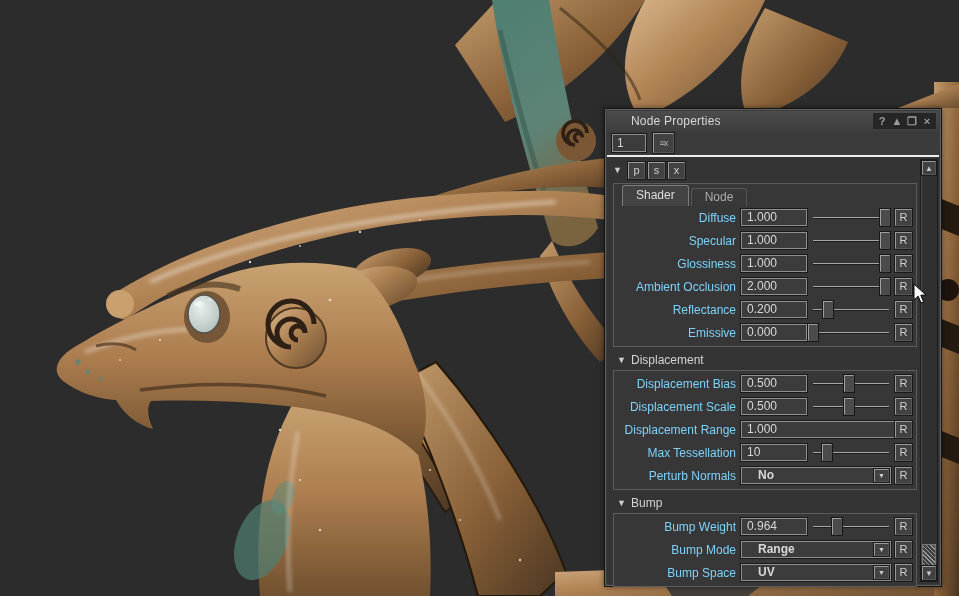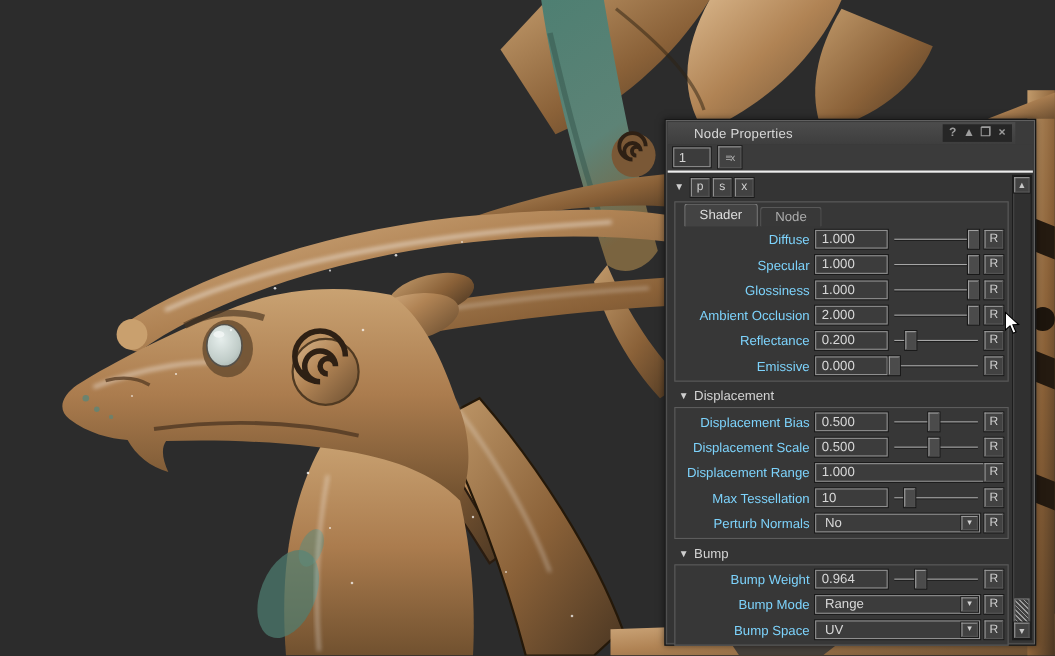--- a/index.html
+++ b/index.html
@@ -3,21 +3,21 @@
 <meta charset="utf-8">
 <style>
   html,body{margin:0;padding:0;background:#2c2c2c;width:959px;height:596px;overflow:hidden;
     font-family:"Liberation Sans",sans-serif;}
   #stage{position:relative;width:959px;height:596px;}
   #scene{position:absolute;left:0;top:0;}
   
   .panel{position:absolute;left:604px;top:108px;width:338px;height:479px;background:#3b3b3b;
     border:1px solid #141414;box-shadow:inset 0 0 0 1px #606060, 0 0 6px rgba(0,0,0,.5);
     font-size:12px;color:#cfcfcf;box-sizing:border-box;}
-  .titlebar{position:absolute;left:2px;top:2px;right:18px;height:20px;
+  .titlebar{position:absolute;left:2px;top:2px;right:2px;height:20px;
     background:linear-gradient(#4c4c4c,#3e3e3e);display:flex;align-items:center;}
   .title{margin-left:24px;color:#d8d8d8;letter-spacing:.2px;}
   .win-icons{margin-left:auto;margin-right:3px;display:flex;gap:1px;background:#262626;padding:1px 2px;}
   .win-icon{width:14px;height:14px;line-height:14px;text-align:center;color:#9d9d9d;
     font-weight:bold;font-size:11px;cursor:default;}
   .toolrow{position:absolute;left:2px;top:22px;right:2px;height:24px;background:#3b3b3b;}
   .sunken{background:#3c3c3c;border:1px solid #8f8f8f;box-shadow:0 0 0 1px #1a1a1a;box-sizing:border-box;}
   .raised{background:#424242;border:1px solid;border-color:#9a9a9a #565656 #565656 #9a9a9a;
     box-shadow:0 0 0 1px #1a1a1a;box-sizing:border-box;color:#cfcfcf;}
   .sel-field{position:absolute;left:5px;top:3px;width:34px;height:18px;line-height:16px;padding-left:4px;color:#d4d4d4;}
@@ -40,21 +40,21 @@
   .prow{display:flex;align-items:center;height:23px;padding:0 4px 0 2px;}
   .plabel{width:120px;text-align:right;padding-right:5px;color:#7dd3fc;white-space:nowrap;}
   .pfield{width:66px;height:17px;line-height:15px;padding-left:5px;color:#d8d8d8;overflow:hidden;}
   .pfield.wide{width:154px;}
   .pslider{flex:1;position:relative;height:17px;margin:0 4px;}
   .track{position:absolute;left:2px;right:2px;top:8px;height:1px;background:#a6a6a6;box-shadow:0 1px 0 #1d1d1d;}
   .thumb{position:absolute;top:0;width:10px;height:17px;margin-left:-5px;background:#4b4b4b;
     border:1px solid;border-color:#a0a0a0 #4f4f4f #4f4f4f #a0a0a0;box-shadow:0 0 0 1px #181818;box-sizing:border-box;}
   .rbtn{width:17px;height:17px;text-align:center;line-height:15px;font-size:11px;margin-left:auto;}
   .pdrop{width:150px;height:17px;display:flex;align-items:center;color:#d8d8d8;}
-  .dd-val{flex:1;padding-left:8px;line-height:15px;}
+  .dd-val{flex:1;padding-left:16px;line-height:15px;font-weight:bold;}
   .dd-btn{width:15px;height:13px;margin-right:1px;text-align:center;font-size:7px;line-height:12px;color:#d0d0d0;}
   .sect{display:flex;align-items:center;height:15px;margin:5px 0 1px 10px;color:#d4d4d4;}
   .sect .tri{width:14px;}
   
   .scrollbar{position:absolute;top:2px;right:1px;width:16px;bottom:2px;background:#303030;
     border:1px solid #1c1c1c;box-shadow:inset 1px 0 0 #4a4a4a;}
   .sb-btn{position:absolute;left:1px;right:1px;height:14px;text-align:center;font-size:8px;line-height:13px;color:#c7c7c7;}
   .sb-up{top:1px;}
   .sb-down{bottom:1px;}
   .sb-thumb{position:absolute;left:1px;right:1px;top:384px;height:23px;

